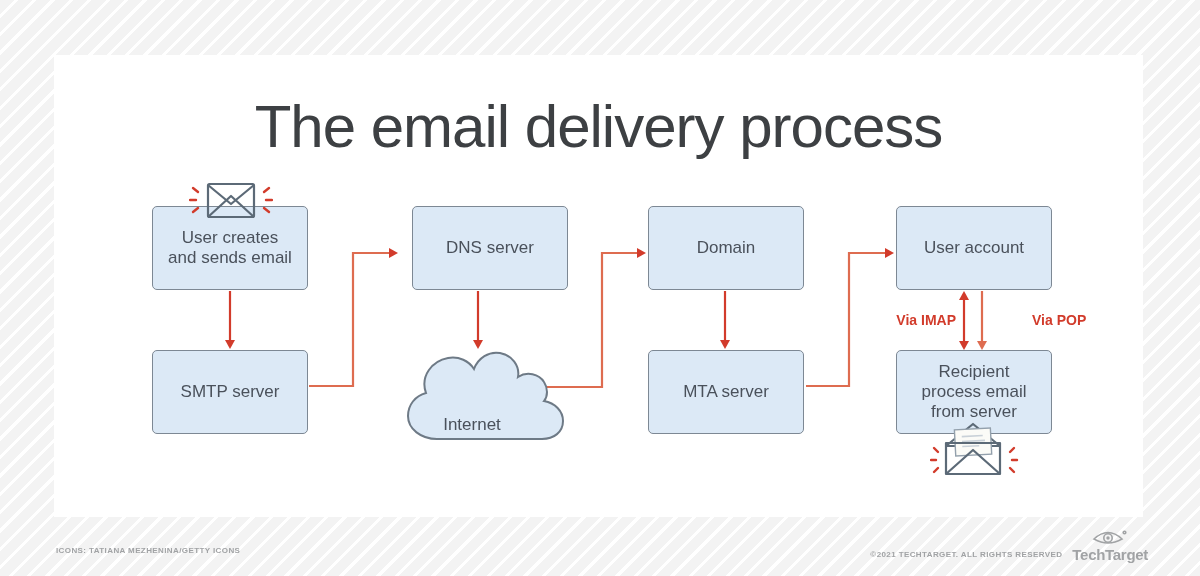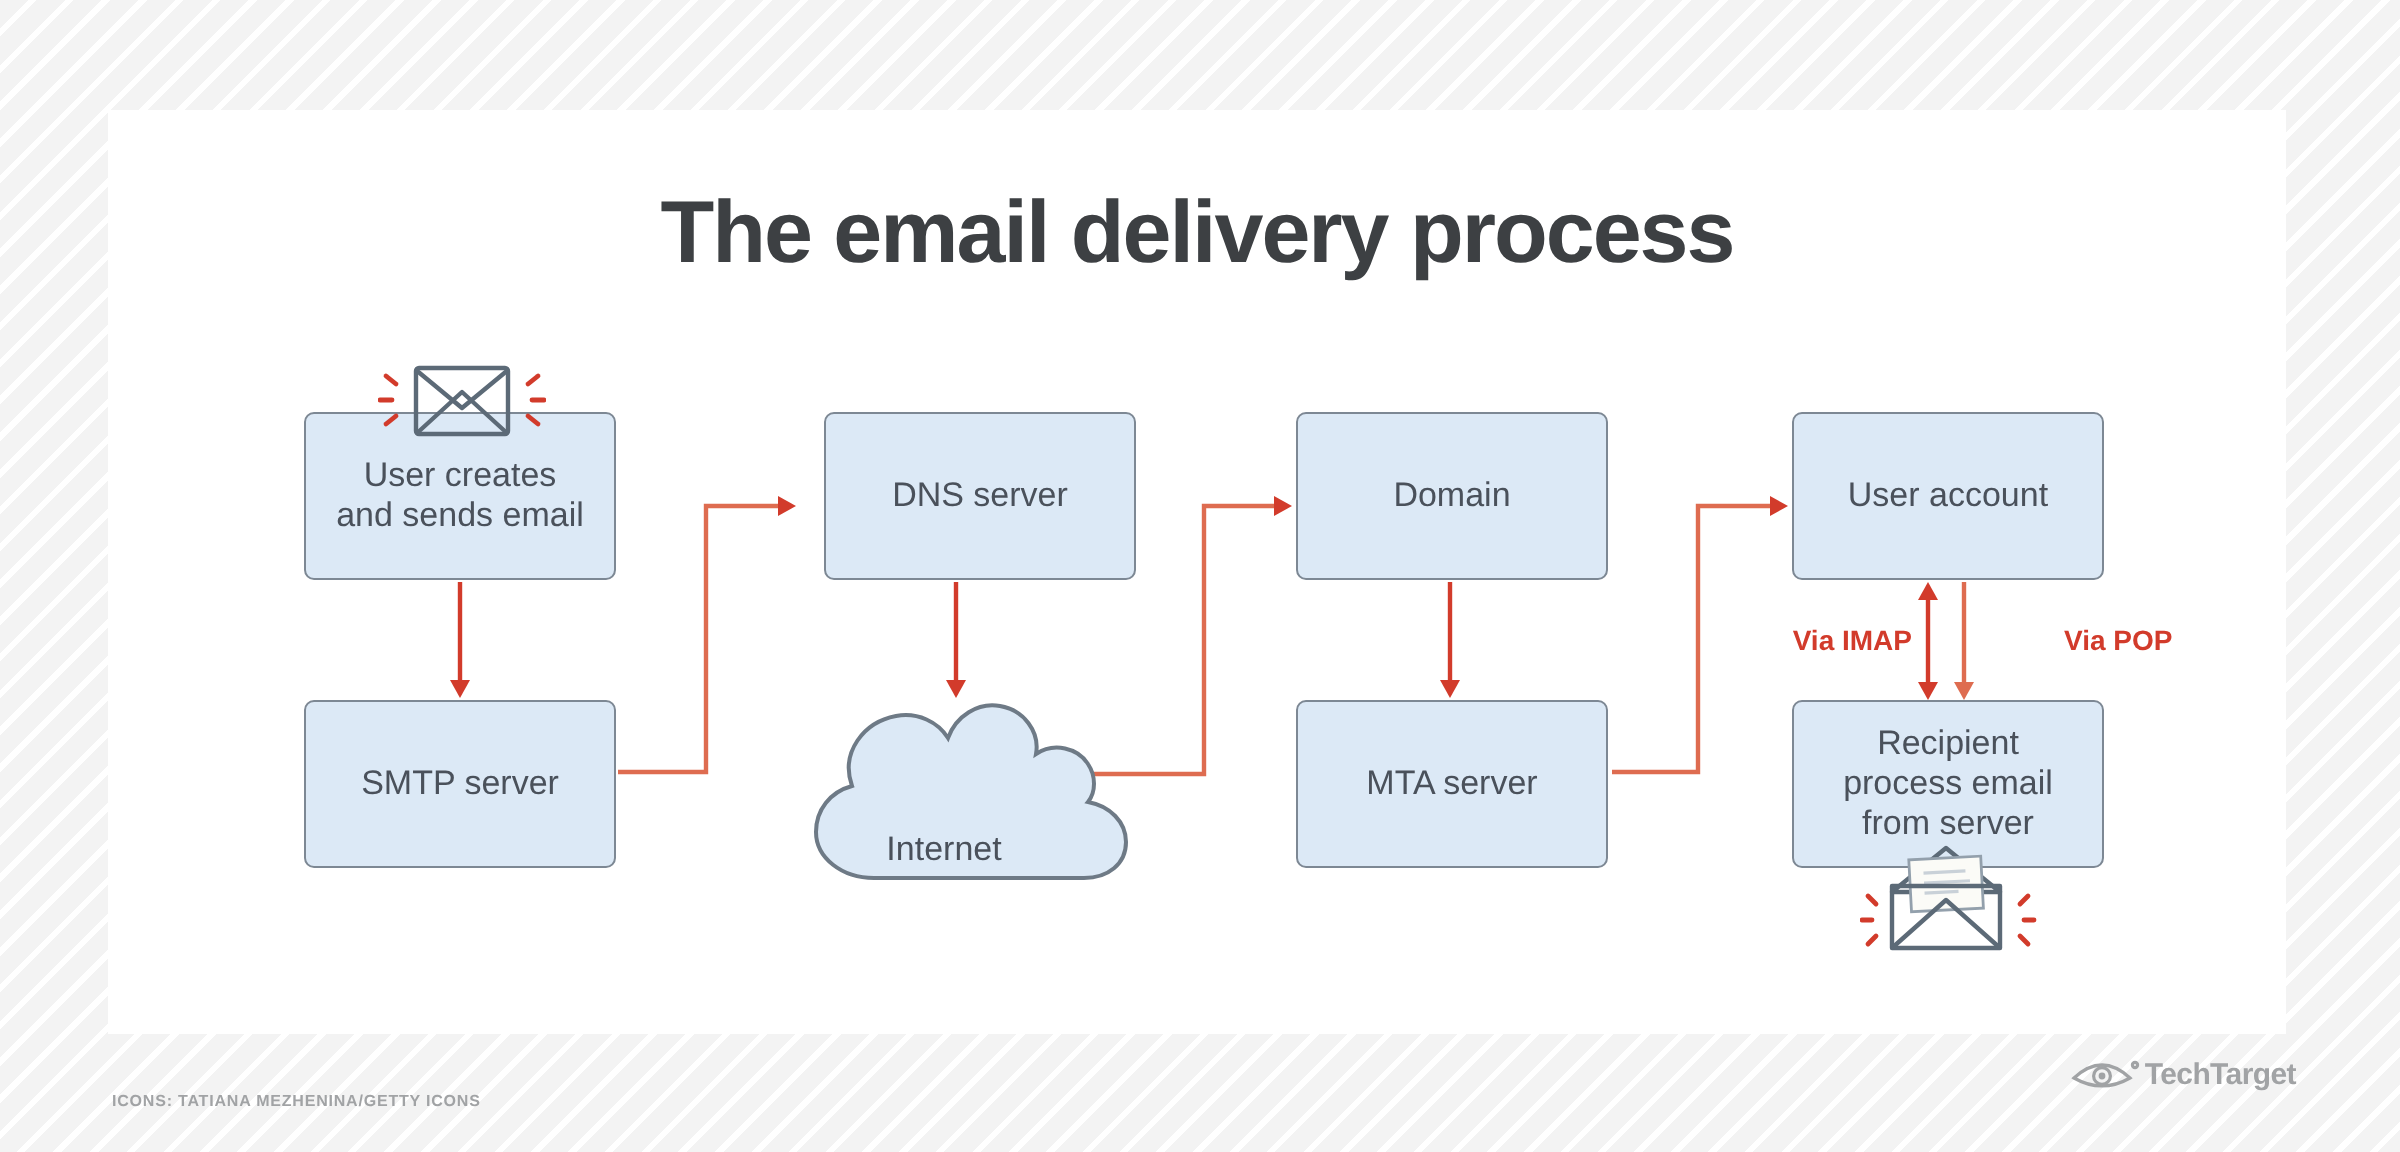--- a/index.html
+++ b/index.html
@@ -9,21 +9,21 @@
     background:repeating-linear-gradient(135deg,
       var(--bg_stripe_base,#f3f3f3) 0px, var(--bg_stripe_base,#f3f3f3) 10px,
       #ffffff 10px, #ffffff 13px);
   }
   .card{
     position:absolute;left:54px;top:55px;width:1089px;height:462px;
     background:#ffffff;
   }
   .title{
     position:absolute;left:54px;top:92px;width:1089px;
-    text-align:center;font-weight:bold;font-size:44px;letter-spacing:-1px;
+    text-align:center;font-weight:normal;font-size:60px;letter-spacing:-1px;
     color:var(--title_text,#3d4043);
   }
   svg.overlay{position:absolute;left:0;top:0;width:1200px;height:576px;pointer-events:none;}
   .lr{stroke:var(--accent_red,#d23b2b);stroke-width:2.2;fill:none;}
   .ls{stroke:var(--connector_salmon,#de6c50);stroke-width:2.2;fill:none;}
   .hr{fill:var(--accent_red,#d23b2b);stroke:none;}
   .hs{fill:var(--connector_salmon,#de6c50);stroke:none;}
   .node{
     position:absolute;width:156px;height:84px;box-sizing:border-box;
     background:var(--node_fill,#dce9f6);
@@ -54,21 +54,21 @@
     position:absolute;left:56px;top:546px;font-size:8px;font-weight:bold;
     letter-spacing:.4px;color:var(--footer_text,#a1a3a5);
   }
   .footer-right{
     position:absolute;right:52px;top:529px;display:flex;align-items:center;gap:10px;
   }
   .copyright{
     font-size:8px;font-weight:bold;letter-spacing:.4px;
     color:var(--footer_text,#a1a3a5);padding-top:16px;
   }
-  .brand{display:flex;flex-direction:row;align-items:center;}
+  .brand{display:flex;flex-direction:column;align-items:center;}
   .brand-word{
     font-size:15px;font-weight:bold;color:var(--footer_text,#a1a3a5);
     letter-spacing:-.3px;margin-top:-1px;
   }
   .eye{stroke:var(--footer_text,#a1a3a5);fill:none;stroke-width:1.6;}
   .eye-dot{fill:var(--footer_text,#a1a3a5);stroke:none;}
 </style>
 </head>
 <body>
 
@@ -178,20 +178,21 @@
     <path class="sparkle" d="M82,40 L87,40"></path>
     <path class="sparkle" d="M80,48 L84,52"></path>
   </g>
 </svg>
 
 <div class="via-label via-imap">Via IMAP</div>
 <div class="via-label via-pop">Via POP</div>
 
 <div class="credits">ICONS: TATIANA MEZHENINA/GETTY ICONS</div>
 <div class="footer-right">
+  <span class="copyright">©2021 TECHTARGET. ALL RIGHTS RESERVED</span>
   <span class="brand">
     <svg width="38" height="18" viewBox="0 0 38 18">
       <path class="eye" d="M3,10 Q17,-3 31,10 Q17,18 3,10 Z"></path>
       <circle class="eye" cx="17" cy="9" r="4.2"></circle>
       <circle class="eye-dot" cx="17" cy="9" r="1.7"></circle>
       <circle class="eye" cx="33.5" cy="3.5" r="1.3" stroke-width="1"></circle>
     </svg>
     <span class="brand-word">TechTarget</span>
   </span>
 </div>

